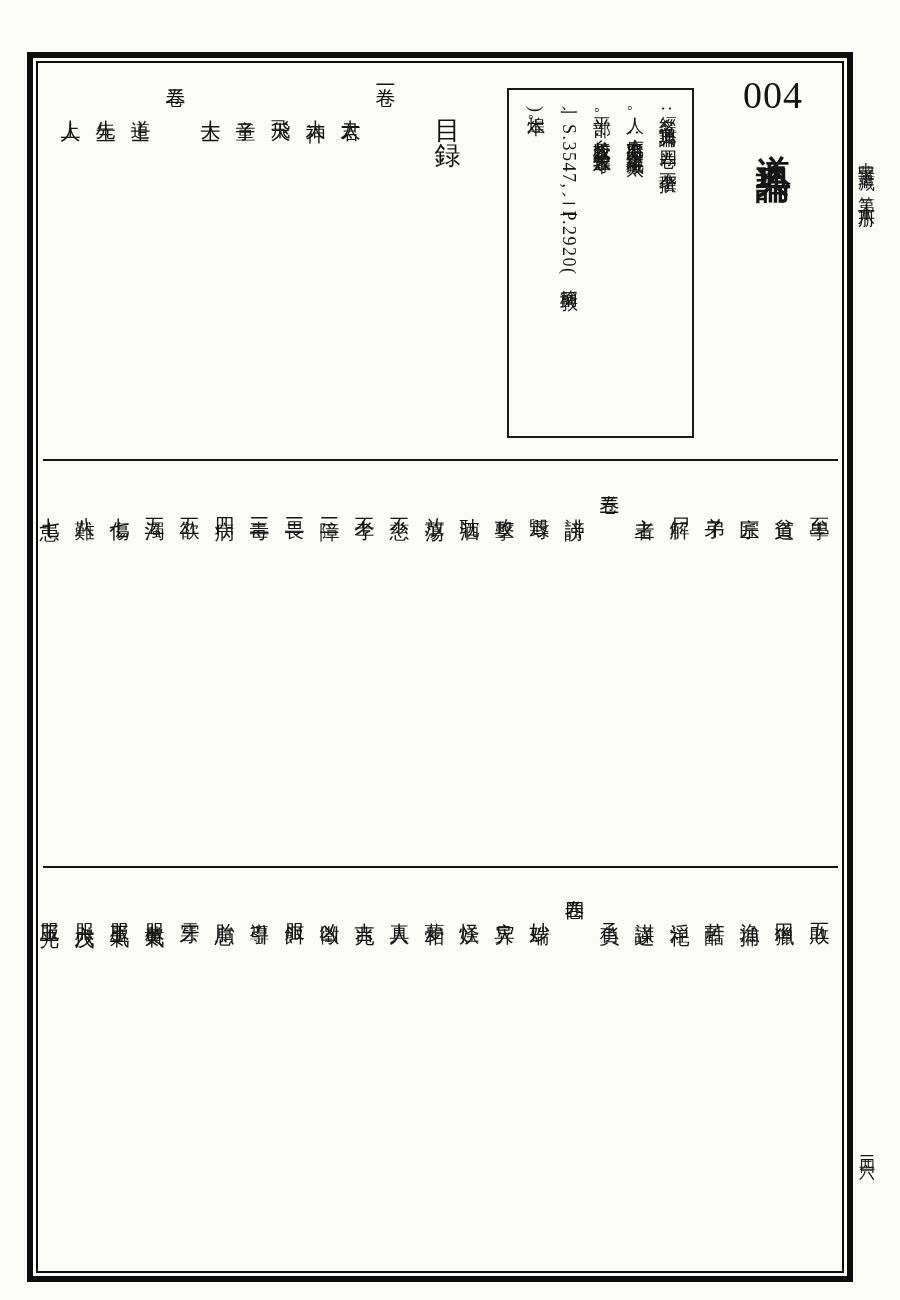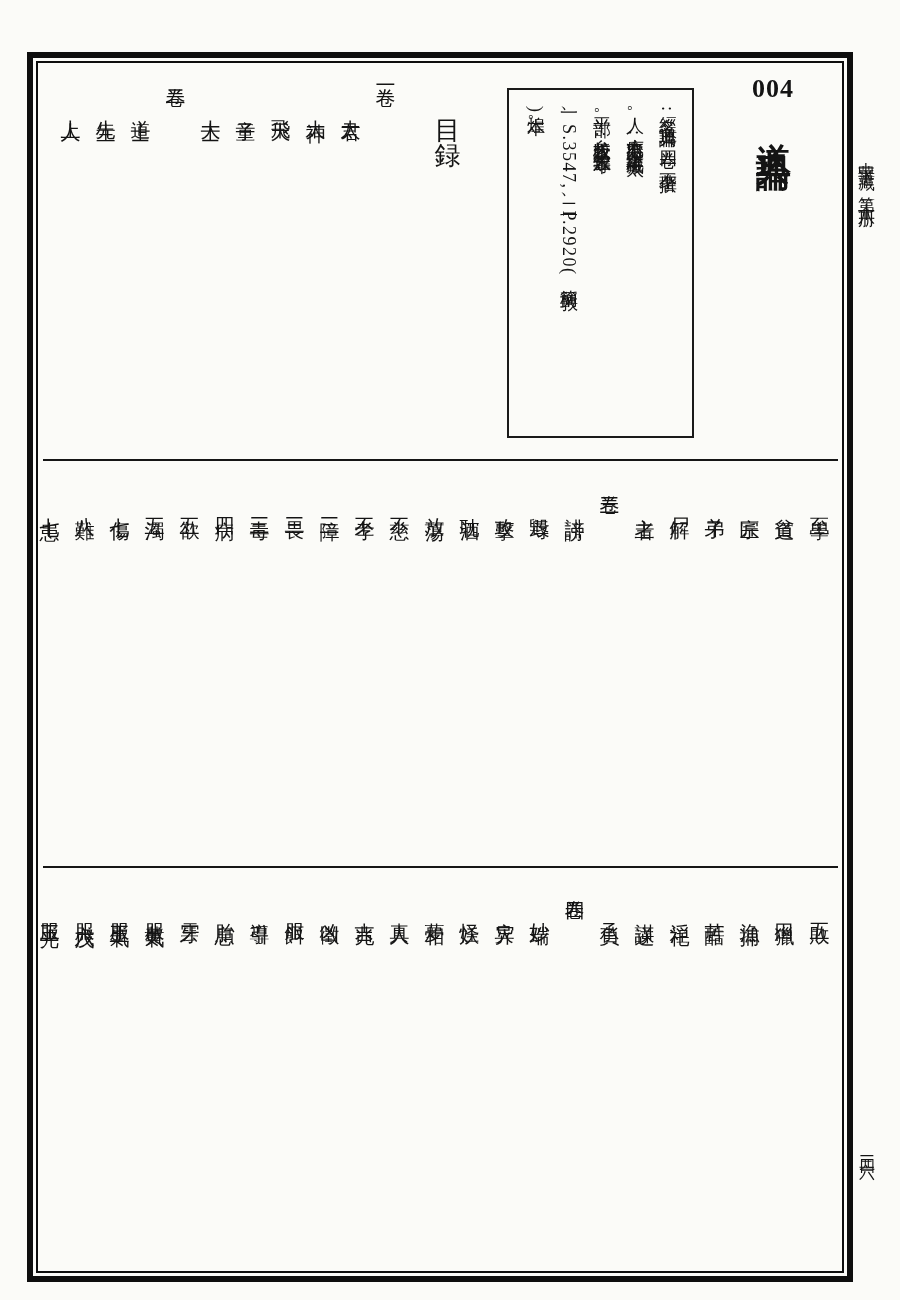--- a/index.html
+++ b/index.html
@@ -19,21 +19,21 @@
   
   .divider{position:absolute;left:43px;width:795px;height:2px;background:#161616;}
   .d1{top:459px;}
   .d2{top:866px;}
 
   
   .v{writing-mode:vertical-rl;text-orientation:upright;}
 
   
   .title-block{position:absolute;left:739px;top:76px;width:68px;text-align:center;}
-  .doc-num{font-size:26px;line-height:1;letter-spacing:1px;font-weight:bold;}
+  .doc-num{font-size:38px;line-height:1;letter-spacing:1px;}
   .doc-title{display:inline-block;writing-mode:vertical-rl;text-orientation:upright;
     font-size:35px;font-weight:bold;line-height:1;letter-spacing:6px;margin-top:13px;}
 
   
   .note-box{position:absolute;left:507px;top:88px;width:187px;height:350px;
     border:2px solid #1a1a1a;box-sizing:border-box;
     writing-mode:vertical-rl;text-orientation:mixed;
     font-size:18px;line-height:33px;letter-spacing:1.5px;
     padding:13px 8px 8px 8px;overflow:hidden;}
   .note-line{margin:0;}

